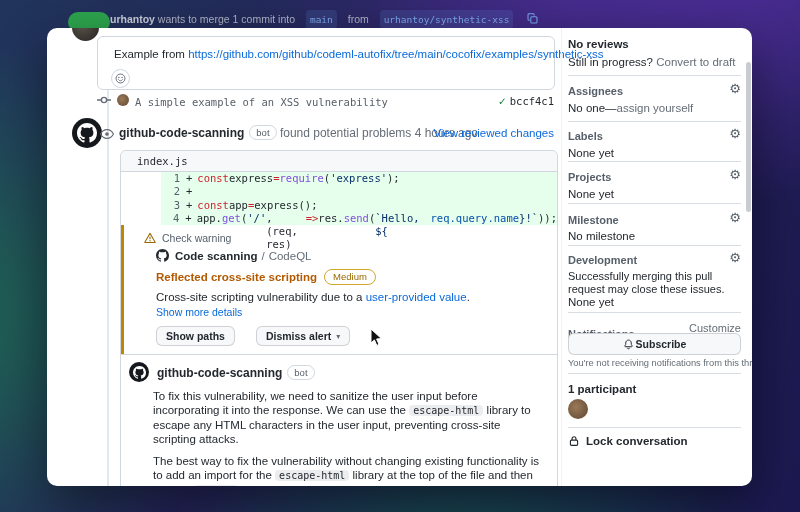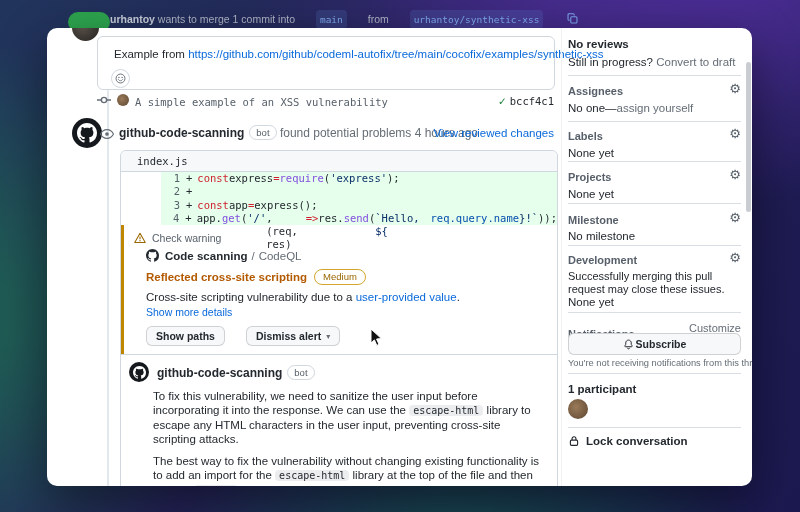--- a/index.html
+++ b/index.html
@@ -8,21 +8,21 @@
     background:
       radial-gradient(620px 420px at 90% -8%, #4e2d99 0%, rgba(78,45,153,0) 58%),
       radial-gradient(560px 300px at 70% 0%, #3b2a7d 0%, rgba(59,42,125,0) 55%),
       radial-gradient(620px 520px at -10% 62%, #1e6b52 0%, rgba(30,107,82,0) 55%),
       radial-gradient(520px 300px at 58% 112%, #14564e 0%, rgba(20,86,78,0) 60%),
       linear-gradient(120deg, #21355c 0%, #242158 45%, #1b1950 100%);}
   .abs{position:absolute;}
   
   #top-strip{position:absolute;left:110px;top:13px;font-size:10.5px;color:#aeb4c6;white-space:nowrap;}
   #top-strip b{color:#c8cdda;font-weight:700;}
-  .branch-chip{font-family:"DejaVu Sans Mono",monospace;font-size:9.5px;color:#7fa8ef;background:rgba(110,168,254,.14);border-radius:4px;padding:4px 4px;margin:0 18px;}
+  .branch-chip{font-family:"DejaVu Sans Mono",monospace;font-size:9.5px;color:#7fa8ef;background:rgba(110,168,254,.14);border-radius:4px;padding:4px 4px;margin:0 8px;}
   #open-badge{position:absolute;left:68px;top:12px;width:42px;height:20px;border-radius:11px;background:#2da44e;}
   
   #win{position:absolute;left:47px;top:28px;width:705px;height:458px;background:#fff;border-radius:10px;
        box-shadow:0 18px 50px rgba(0,0,0,.45);overflow:hidden;}
   .muted{color:#656d76;}
   .dark{color:#24292f;}
   .link{color:#0969da;}
   .mono{font-family:"DejaVu Sans Mono",monospace;}
   .sb-divider{position:absolute;left:0;right:0;border-top:1px solid #d8dee4;}
   
@@ -43,21 +43,21 @@
   
   #review-card{position:absolute;left:73px;top:122px;width:436px;height:336px;border:1px solid #d0d7de;border-radius:6px 6px 0 0;background:#fff;overflow:hidden;}
   #file-header{height:20px;line-height:20px;background:#f6f8fa;border-bottom:1px solid #d0d7de;font-family:"DejaVu Sans Mono",monospace;font-size:10.5px;color:#24292f;padding-left:16px;border-radius:6px 6px 0 0;}
   .diff-row{display:flex;height:13.25px;line-height:13.25px;font-family:"DejaVu Sans Mono",monospace;font-size:10.5px;}
   .diff-gutter{width:40px;background:#fff;}
   .diff-green{flex:1;background:#e6ffec;display:flex;padding-left:12px;}
   .diff-num{width:7px;text-align:right;color:#57606a;}
   .diff-plus{margin:0 5px 0 6px;color:#24292f;}
   .cd-k{color:#cf222e;} .cd-s{color:#0a3069;} .cd-f{color:#8250df;} .cd-v{color:#24292f;} .cd-c{color:#0550ae;margin-left:11px;}
   
-  #warning{border-left:3px solid #bf8700;padding:4px 0 8px 0;}
+  #warning{border-left:3px solid #bf8700;padding:4px 0 8px 10px;}
   .warn-row{display:flex;align-items:center;}
   .btn{display:inline-flex;align-items:center;height:18px;padding:0 9px;background:#f6f8fa;border:1px solid rgba(31,35,40,.18);border-radius:6px;font-size:10.5px;font-weight:700;color:#24292f;}
   .severity-badge{display:inline-block;border:1px solid #d4a72c;color:#9a6700;border-radius:10px;font-size:9.5px;padding:0 8px;line-height:14px;margin-left:7px;font-weight:400;}
   .inline-code{font-family:"DejaVu Sans Mono",monospace;font-size:10px;background:rgba(175,184,193,.25);border-radius:4px;padding:0 4px;}
   .para{font-size:11.5px;line-height:14px;color:#24292f;margin:0 0 8px 0;}
   
   #sidebar{position:absolute;left:521px;top:0;width:173px;height:378px;font-size:11.5px;}
   .sb-title{font-weight:700;color:#57606a;font-size:11px;}
   .gear{position:absolute;right:0;color:#57606a;font-size:13px;line-height:12px;}
   #subscribe-btn{position:absolute;left:0;top:305px;width:171px;height:20px;background:#f6f8fa;border:1px solid rgba(31,35,40,.18);border-radius:6px;

